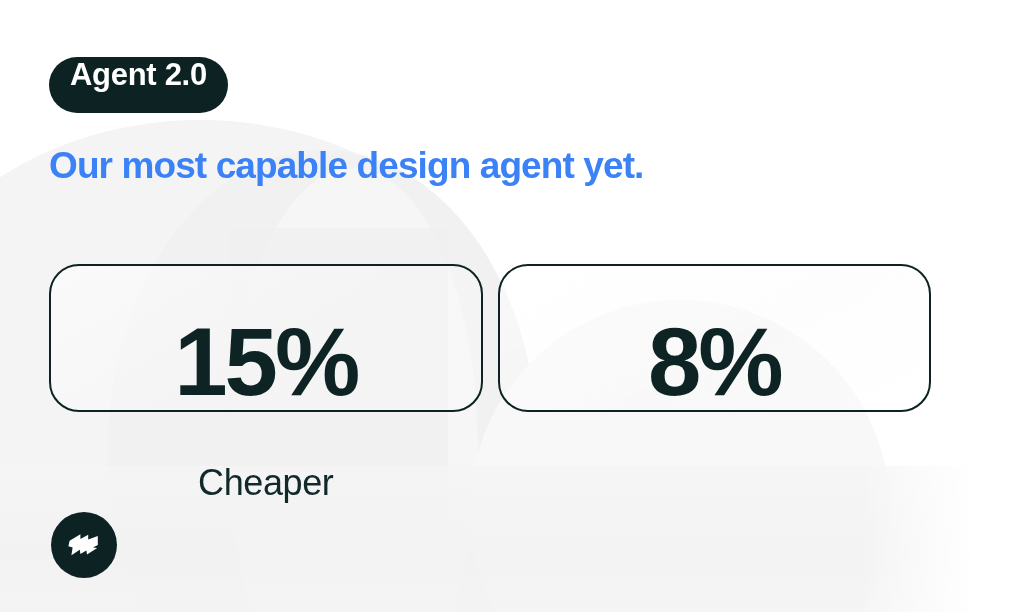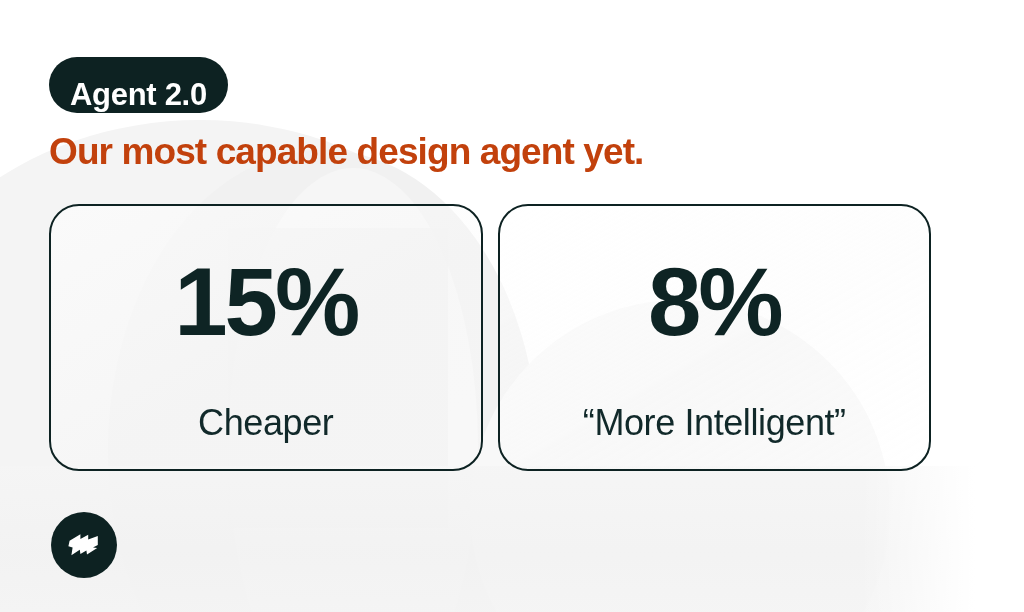--- a/index.html
+++ b/index.html
@@ -95,50 +95,51 @@
     position: relative;
     z-index: 2;
   }
 
   .badge {
     position: absolute;
     left: 49px;
     top: 57px;
     height: 56px;
     display: flex;
-    align-items: flex-end;
+    align-items: flex-start;
     padding: 0 21px;
     border-radius: 28px;
     background: #0d2222;
     color: #ffffff;
     font-size: 31px;
     font-weight: 700;
     letter-spacing: -0.3px;
     white-space: nowrap;
   }
 
   .headline {
     position: absolute;
     left: 49px;
-    top: 131px;
+    top: 145px;
     font-size: 37px;
     font-weight: 700;
-    color: #c2410c;
+    color: #3b82f6;
     letter-spacing: -0.9px;
     white-space: nowrap;
   }
 
   .cards {
     position: absolute;
     left: 49px;
     top: 204px;
     width: 882px;
     height: 267px;
     display: flex;
     gap: 15px;
+    align-items: center;
   }
 
   .card {
     position: relative;
     flex: 1 1 0;
     border: 2px solid #0d2222;
     border-radius: 30px;
     background: linear-gradient(150deg, rgba(255,255,255,0.55) 0%, rgba(250,250,250,0.35) 55%, rgba(255,255,255,0.25) 100%);
     display: flex;
     flex-direction: column;
@@ -211,21 +212,20 @@
     <div class="cards">
 
       <div class="card">
         <div class="card-value">15%</div>
         <div class="card-label">Cheaper</div>
       </div>
 
 
       <div class="card">
         <div class="card-value">8%</div>
-        <div class="card-label">“More Intelligent”</div>
       </div>
 
     </div>
 
     <div class="logo-mark">
       <span>
         <svg width="36" height="30" viewBox="0 0 36 30" aria-hidden="true">
           <path d="M3.6 10.8 L14.4 4.2 L14.4 9.0 L22.2 4.8 L22.2 9.6 L31.8 6.0
                    L31.8 15.0 L27.0 17.4 L31.2 18.0 L21.0 24.6 L20.4 20.4
                    L14.4 24.0 L13.8 19.8 L5.4 25.2 L6.6 17.4 L2.4 16.2 Z" fill="#ffffff"></path>

